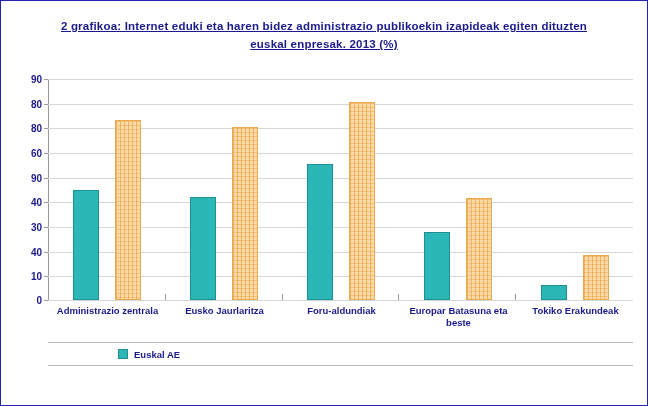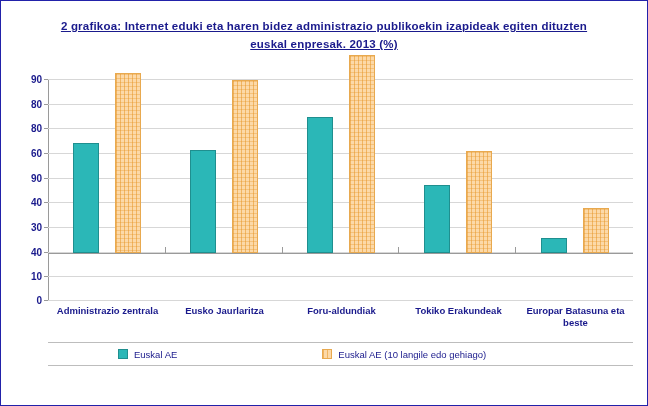--- a/index.html
+++ b/index.html
@@ -33,21 +33,21 @@
     line-height: 18px;
     letter-spacing: 0.2px;
     text-decoration: underline;
   }
   
   #plot {
     position: absolute;
     left: 47px;
     top: 78px;
     width: 585px;
-    height: 175px;
+    height: 222px;
   }
   #plot .axis-line-left {
     position: absolute;
     left: 0;
     top: 0;
     width: 1px;
     height: 222px;
     background: #9a9a9a;
   }
   #plot .axis-line-bottom {
@@ -149,21 +149,21 @@
     height: 22px;
     border-top: 1px solid #bdbdbd;
     border-bottom: 1px solid #bdbdbd;
     display: flex;
     align-items: center;
   }
   .legend-item {
     display: flex;
     align-items: center;
     font-size: 9.5px;
-    font-weight: normal;
+    font-weight: bold;
     color: #1a1a8c;
   }
   .legend-item.first { margin-left: 70px; }
   .legend-item.second { margin-left: 145px; }
   .swatch {
     width: 10px;
     height: 10px;
     margin-right: 6px;
     box-sizing: border-box;
   }
@@ -260,28 +260,24 @@
         <div class="bar s1" style="height: 14.7333px;"></div>
         <div class="bar s2" style="height: 45.4278px;"></div>
       </div>
     </div>
   </div>
 
   <div class="cat-labels">
     <div class="cat">Administrazio zentrala</div>
     <div class="cat">Eusko Jaurlaritza</div>
     <div class="cat">Foru-aldundiak</div>
+    <div class="cat">Europar Batasuna eta beste</div>
     <div class="cat">Tokiko Erakundeak</div>
-    <div class="cat">Europar Batasuna eta beste</div>
   </div>
 
   <div class="legend">
     <div class="legend-item first">
       <span class="swatch s1"></span>
       <span>Euskal AE</span>
     </div>
-    <div class="legend-item second">
-      <span class="swatch s2"></span>
-      <span>Euskal AE (10 langile edo gehiago)</span>
-    </div>
   </div>
 
 </div>
 
 </body></html>

